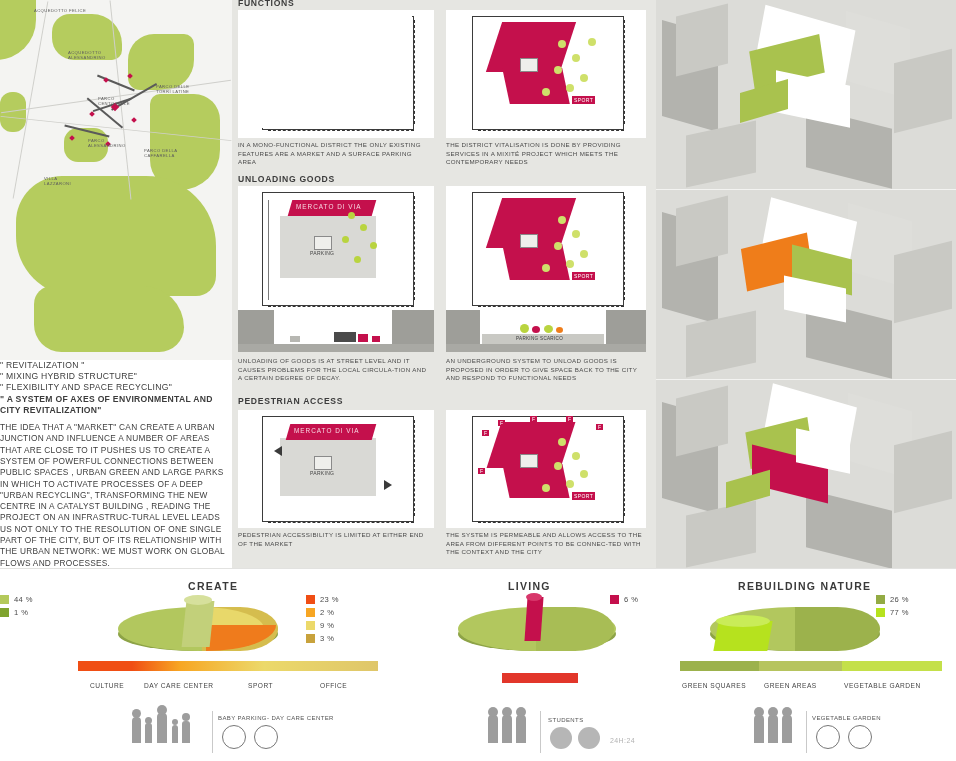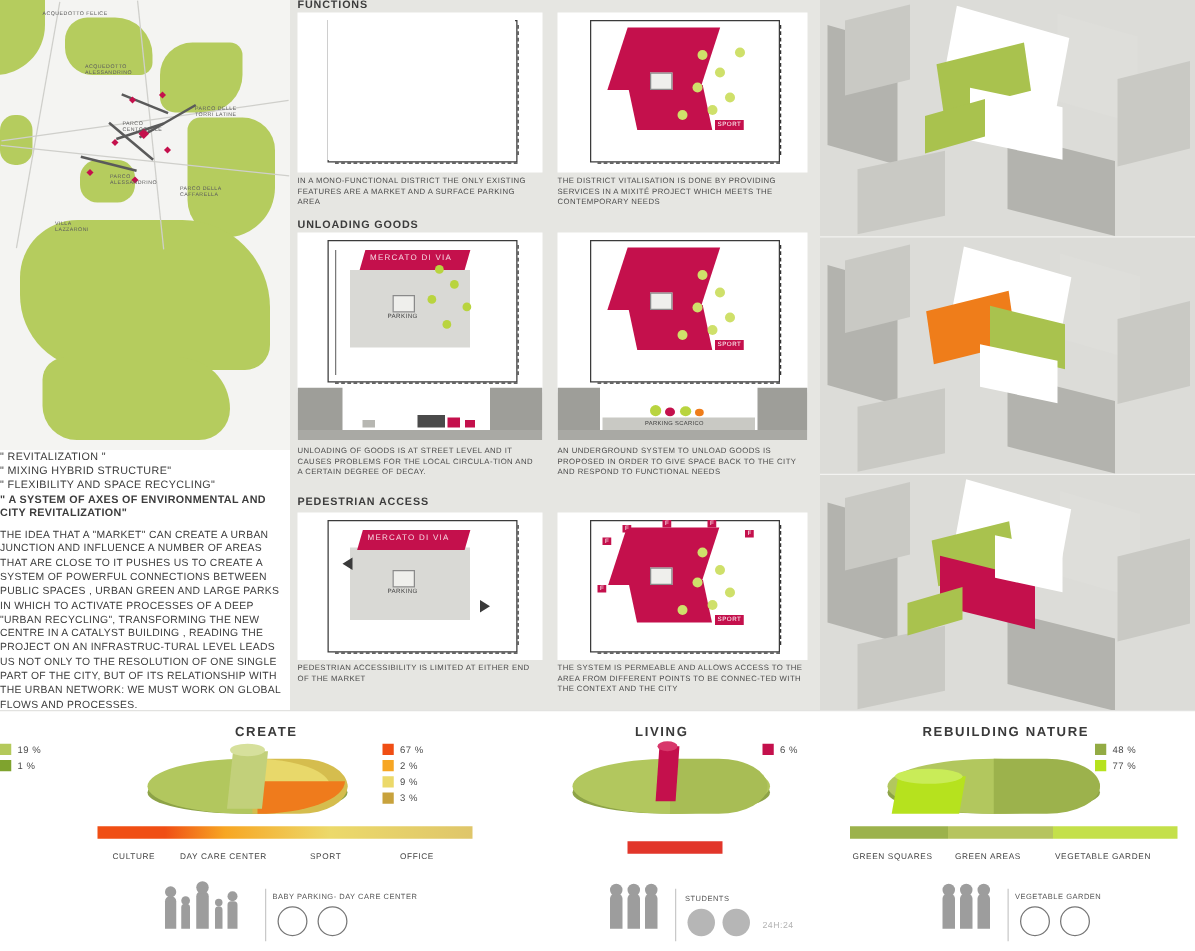--- a/index.html
+++ b/index.html
@@ -312,42 +312,42 @@
     </div>
   </div>
 
   <div id="bottom">
 
     <div class="sec-title" style="left:188px;top:11px;">CREATE</div>
 
     <div style="position:absolute;left:0;top:26px;width:56px;">
       <div class="legend-item">
         <span class="sw" style="background:#b4c95b;"></span>
-        <span>19 %</span>
+        <span>44 %</span>
       </div>
       <div class="legend-item">
         <span class="sw" style="background:#7fa32e;"></span>
         <span>1 %</span>
       </div>
     </div>
 
     <div class="pie-wrap" style="left:110px;top:26px;width:180px;height:70px;">
       <div style="position:absolute;left:8px;top:22px;width:160px;height:34px;border-radius:50%;background:#8da347;"></div>
       <div style="position:absolute;left:8px;top:12px;width:160px;height:44px;border-radius:50%;background:#b2c75e;"></div>
       <div style="position:absolute;left:92px;top:12px;width:76px;height:44px;border-radius:0 100% 100% 0/0 100% 100% 0;background:#d5bd4e;"></div>
       <div style="position:absolute;left:92px;top:12px;width:62px;height:22px;border-radius:0 100% 0 0/0 100% 0 0;background:#e8d86a;"></div>
       <div style="position:absolute;left:96px;top:30px;width:70px;height:26px;border-radius:0 0 100% 0/0 0 100% 0;background:#ef7b1c;"></div>
       <div style="position:absolute;left:74px;top:6px;width:28px;height:46px;background:#c2d07a;transform:skewX(-6deg);"></div>
       <div style="position:absolute;left:74px;top:0px;width:28px;height:10px;border-radius:50%;background:#d6e09c;"></div>
     </div>
 
     <div style="position:absolute;left:306px;top:26px;width:70px;">
       <div class="legend-item">
         <span class="sw" style="background:#f04e14;"></span>
-        <span>67 %</span>
+        <span>23 %</span>
       </div>
       <div class="legend-item">
         <span class="sw" style="background:#f7a623;"></span>
         <span>2 %</span>
       </div>
       <div class="legend-item">
         <span class="sw" style="background:#ecd96a;"></span>
         <span>9 %</span>
       </div>
       <div class="legend-item">
@@ -383,21 +383,21 @@
     <div class="pie-wrap" style="left:700px;top:26px;width:190px;height:70px;">
       <div style="position:absolute;left:10px;top:22px;width:170px;height:34px;border-radius:50%;background:#8da347;"></div>
       <div style="position:absolute;left:10px;top:12px;width:170px;height:44px;border-radius:50%;background:#b2c75e;"></div>
       <div style="position:absolute;left:95px;top:12px;width:85px;height:44px;border-radius:0 100% 100% 0/0 100% 100% 0;background:#9cb24c;"></div>
       <div style="position:absolute;left:16px;top:26px;width:54px;height:30px;background:#b6e21e;transform:skewX(-10deg);"></div>
       <div style="position:absolute;left:16px;top:20px;width:54px;height:12px;border-radius:50%;background:#c9ec58;"></div>
     </div>
     <div style="position:absolute;left:876px;top:26px;">
       <div class="legend-item">
         <span class="sw" style="background:#93ab44;"></span>
-        <span>48 %</span>
+        <span>26 %</span>
       </div>
       <div class="legend-item">
         <span class="sw" style="background:#b6e21e;"></span>
         <span>77 %</span>
       </div>
     </div>
     <div class="bar" style="left:680px;top:92px;width:262px;background:linear-gradient(to right,#9cb24c 0%,#9cb24c 30%,#b6c45e 30%,#b6c45e 62%,#c4e04a 62%,#c4e04a 100%);"></div>
     <div class="bar-lab" style="left:682px;top:113px;">GREEN SQUARES</div>
     <div class="bar-lab" style="left:764px;top:113px;">GREEN AREAS</div>
     <div class="bar-lab" style="left:844px;top:113px;">VEGETABLE GARDEN</div>

